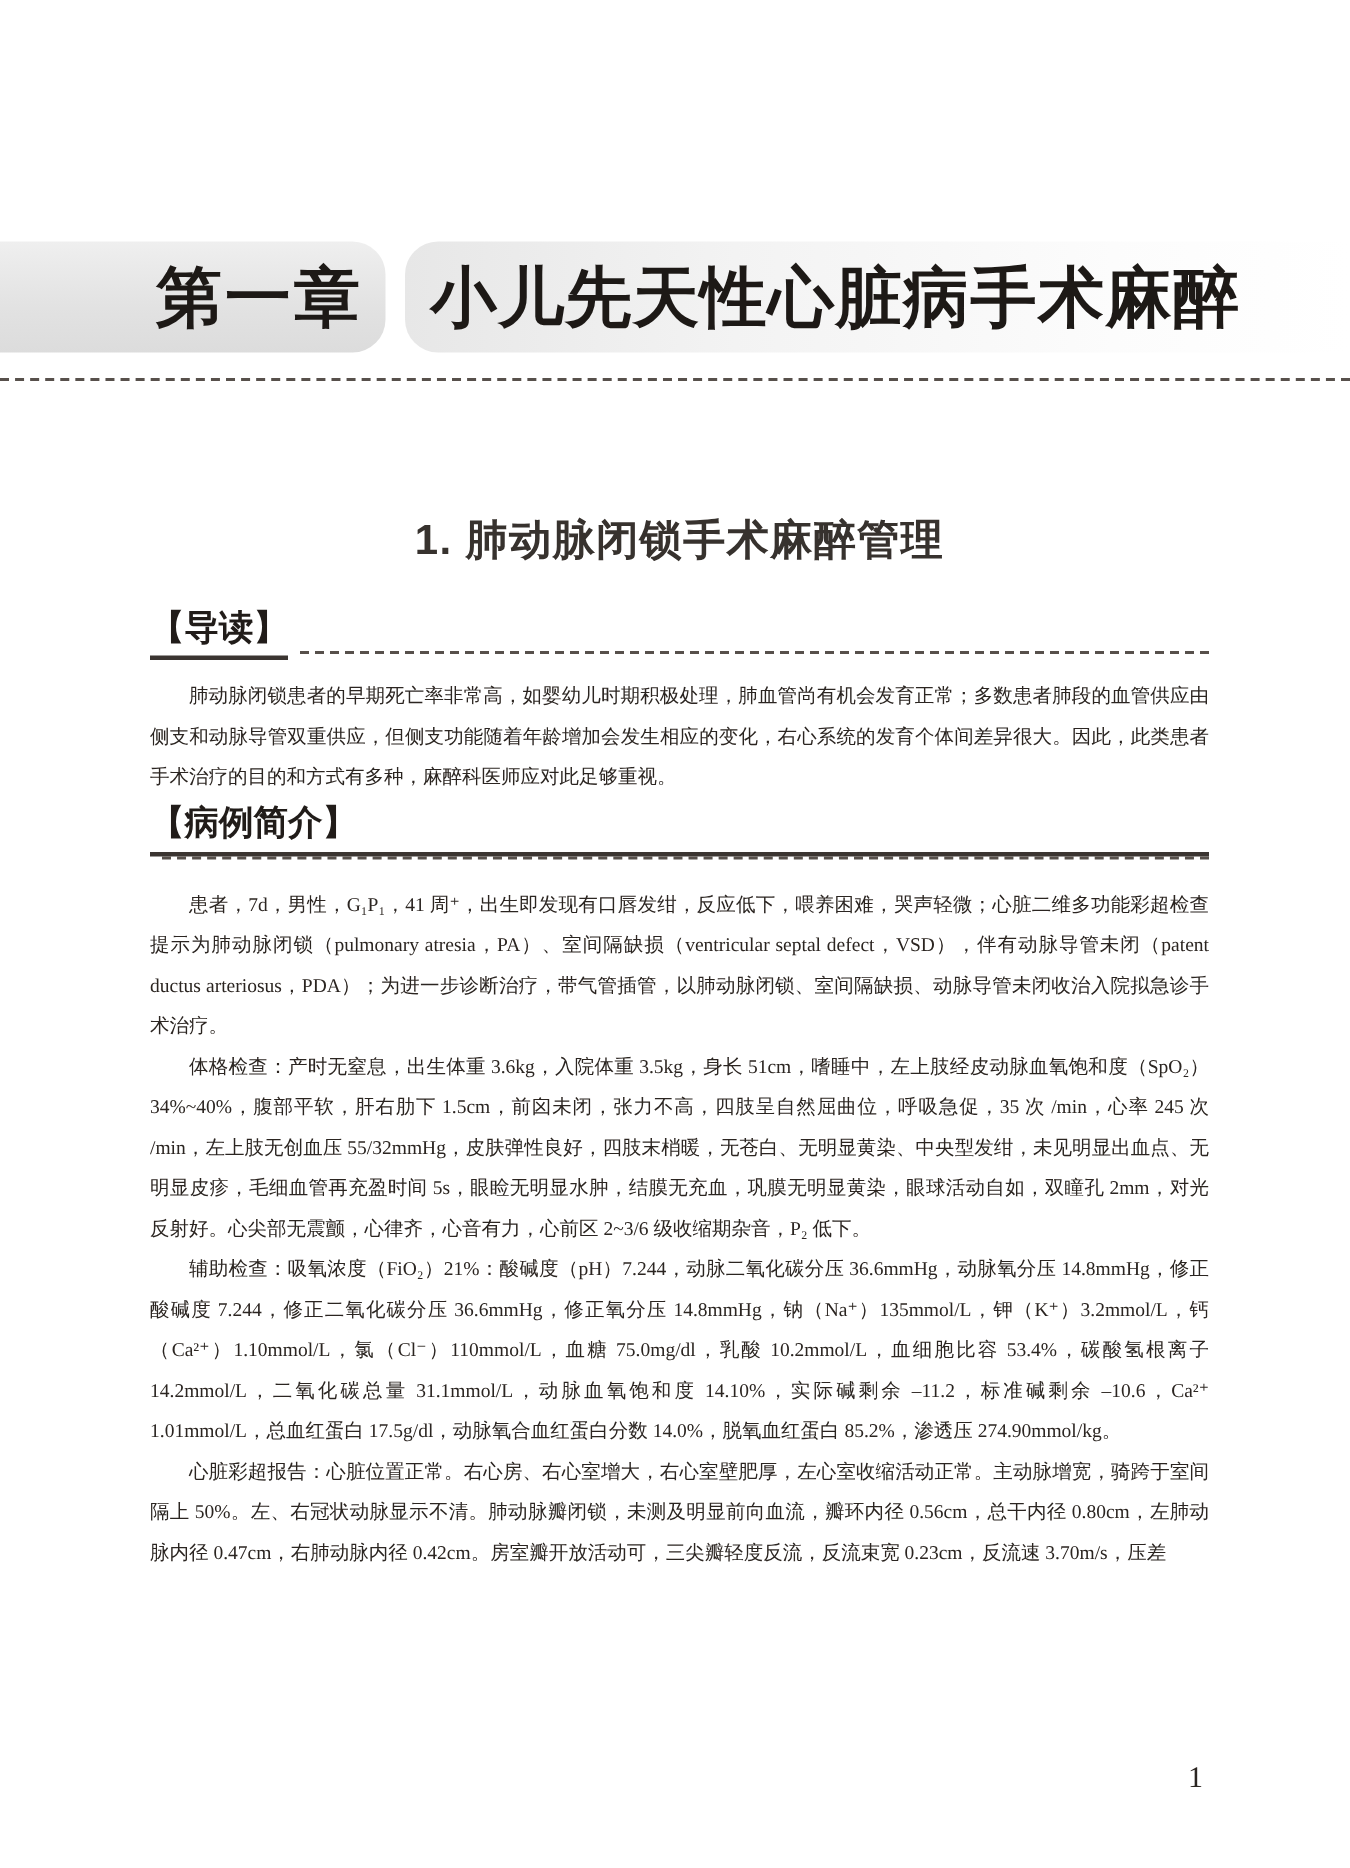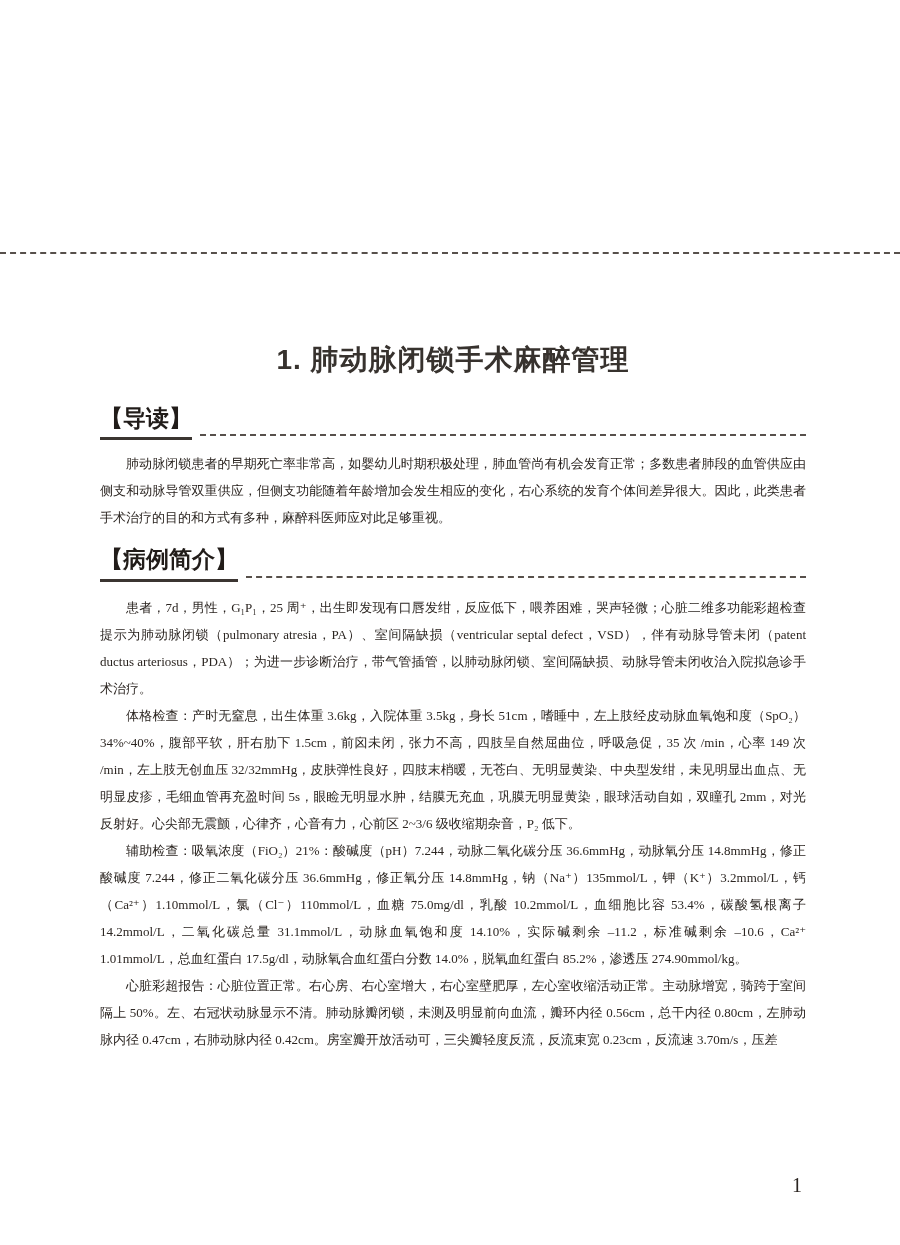--- a/index.html
+++ b/index.html
@@ -76,21 +76,21 @@
     font-weight: 600;
     line-height: 32px;
     color: #37322e;
     letter-spacing: 1px;
   }
 
   .block-heading {
     display: flex;
     margin: 0 0 10px 0;
   }
-  .block-heading.case { margin-top: 16px; margin-bottom: 12px; }
+  .block-heading.case { margin-top: 5px; margin-bottom: 12px; flex-direction: column; }
   .heading-text {
     font-size: 23px;
     font-weight: bold;
     line-height: 1.15;
     color: #211c19;
     padding-bottom: 5px;
     border-bottom: 3px solid #3b3531;
     white-space: nowrap;
   }
   .heading-rule {
@@ -115,39 +115,47 @@
     font-size: 20px;
     color: #2b2521;
     font-family: "Liberation Serif", "DejaVu Serif", serif;
   }
 </style>
 </head>
 <body>
 
 <div class="page">
 
+  <div class="chapter-banner">
+    <div class="chapter-label">
+      <span class="chapter-label-text">第一章</span>
+    </div>
+    <div class="chapter-title-bar">
+      <span class="chapter-title-text">小儿先天性心脏病手术麻醉</span>
+    </div>
+  </div>
 
   <div class="top-dotted"></div>
 
   <div class="content">
 
     <h2 class="section-title">1. 肺动脉闭锁手术麻醉管理</h2>
 
     <div class="block-heading">
       <span class="heading-text">【导读】</span>
       <span class="heading-rule"></span>
     </div>
     <p class="body">肺动脉闭锁患者的早期死亡率非常高，如婴幼儿时期积极处理，肺血管尚有机会发育正常；多数患者肺段的血管供应由侧支和动脉导管双重供应，但侧支功能随着年龄增加会发生相应的变化，右心系统的发育个体间差异很大。因此，此类患者手术治疗的目的和方式有多种，麻醉科医师应对此足够重视。</p>
 
     <div class="block-heading case">
       <span class="heading-text">【病例简介】</span>
       <span class="heading-rule"></span>
     </div>
-    <p class="body">患者，7d，男性，G₁P₁，25 周⁺，出生即发现有口唇发绀，反应低下，喂养困难，哭声轻微；心脏二维多功能彩超检查提示为肺动脉闭锁（pulmonary atresia，PA）、室间隔缺损（ventricular septal defect，VSD），伴有动脉导管未闭（patent ductus arteriosus，PDA）；为进一步诊断治疗，带气管插管，以肺动脉闭锁、室间隔缺损、动脉导管未闭收治入院拟急诊手术治疗。</p>
-    <p class="body">体格检查：产时无窒息，出生体重 3.6kg，入院体重 3.5kg，身长 51cm，嗜睡中，左上肢经皮动脉血氧饱和度（SpO₂）34%~40%，腹部平软，肝右肋下 1.5cm，前囟未闭，张力不高，四肢呈自然屈曲位，呼吸急促，35 次 /min，心率 149 次 /min，左上肢无创血压 32/32mmHg，皮肤弹性良好，四肢末梢暖，无苍白、无明显黄染、中央型发绀，未见明显出血点、无明显皮疹，毛细血管再充盈时间 5s，眼睑无明显水肿，结膜无充血，巩膜无明显黄染，眼球活动自如，双瞳孔 2mm，对光反射好。心尖部无震颤，心律齐，心音有力，心前区 2~3/6 级收缩期杂音，P₂ 低下。</p>
+    <p class="body">患者，7d，男性，G₁P₁，41 周⁺，出生即发现有口唇发绀，反应低下，喂养困难，哭声轻微；心脏二维多功能彩超检查提示为肺动脉闭锁（pulmonary atresia，PA）、室间隔缺损（ventricular septal defect，VSD），伴有动脉导管未闭（patent ductus arteriosus，PDA）；为进一步诊断治疗，带气管插管，以肺动脉闭锁、室间隔缺损、动脉导管未闭收治入院拟急诊手术治疗。</p>
+    <p class="body">体格检查：产时无窒息，出生体重 3.6kg，入院体重 3.5kg，身长 51cm，嗜睡中，左上肢经皮动脉血氧饱和度（SpO₂）34%~40%，腹部平软，肝右肋下 1.5cm，前囟未闭，张力不高，四肢呈自然屈曲位，呼吸急促，35 次 /min，心率 245 次 /min，左上肢无创血压 55/32mmHg，皮肤弹性良好，四肢末梢暖，无苍白、无明显黄染、中央型发绀，未见明显出血点、无明显皮疹，毛细血管再充盈时间 5s，眼睑无明显水肿，结膜无充血，巩膜无明显黄染，眼球活动自如，双瞳孔 2mm，对光反射好。心尖部无震颤，心律齐，心音有力，心前区 2~3/6 级收缩期杂音，P₂ 低下。</p>
     <p class="body">辅助检查：吸氧浓度（FiO₂）21%：酸碱度（pH）7.244，动脉二氧化碳分压 36.6mmHg，动脉氧分压 14.8mmHg，修正酸碱度 7.244，修正二氧化碳分压 36.6mmHg，修正氧分压 14.8mmHg，钠（Na⁺）135mmol/L，钾（K⁺）3.2mmol/L，钙（Ca²⁺）1.10mmol/L，氯（Cl⁻）110mmol/L，血糖 75.0mg/dl，乳酸 10.2mmol/L，血细胞比容 53.4%，碳酸氢根离子 14.2mmol/L，二氧化碳总量 31.1mmol/L，动脉血氧饱和度 14.10%，实际碱剩余 –11.2，标准碱剩余 –10.6，Ca²⁺ 1.01mmol/L，总血红蛋白 17.5g/dl，动脉氧合血红蛋白分数 14.0%，脱氧血红蛋白 85.2%，渗透压 274.90mmol/kg。</p>
     <p class="body">心脏彩超报告：心脏位置正常。右心房、右心室增大，右心室壁肥厚，左心室收缩活动正常。主动脉增宽，骑跨于室间隔上 50%。左、右冠状动脉显示不清。肺动脉瓣闭锁，未测及明显前向血流，瓣环内径 0.56cm，总干内径 0.80cm，左肺动脉内径 0.47cm，右肺动脉内径 0.42cm。房室瓣开放活动可，三尖瓣轻度反流，反流束宽 0.23cm，反流速 3.70m/s，压差</p>
 
   </div>
 
   <div class="page-number">1</div>
 
 </div>
 
 </body></html>

